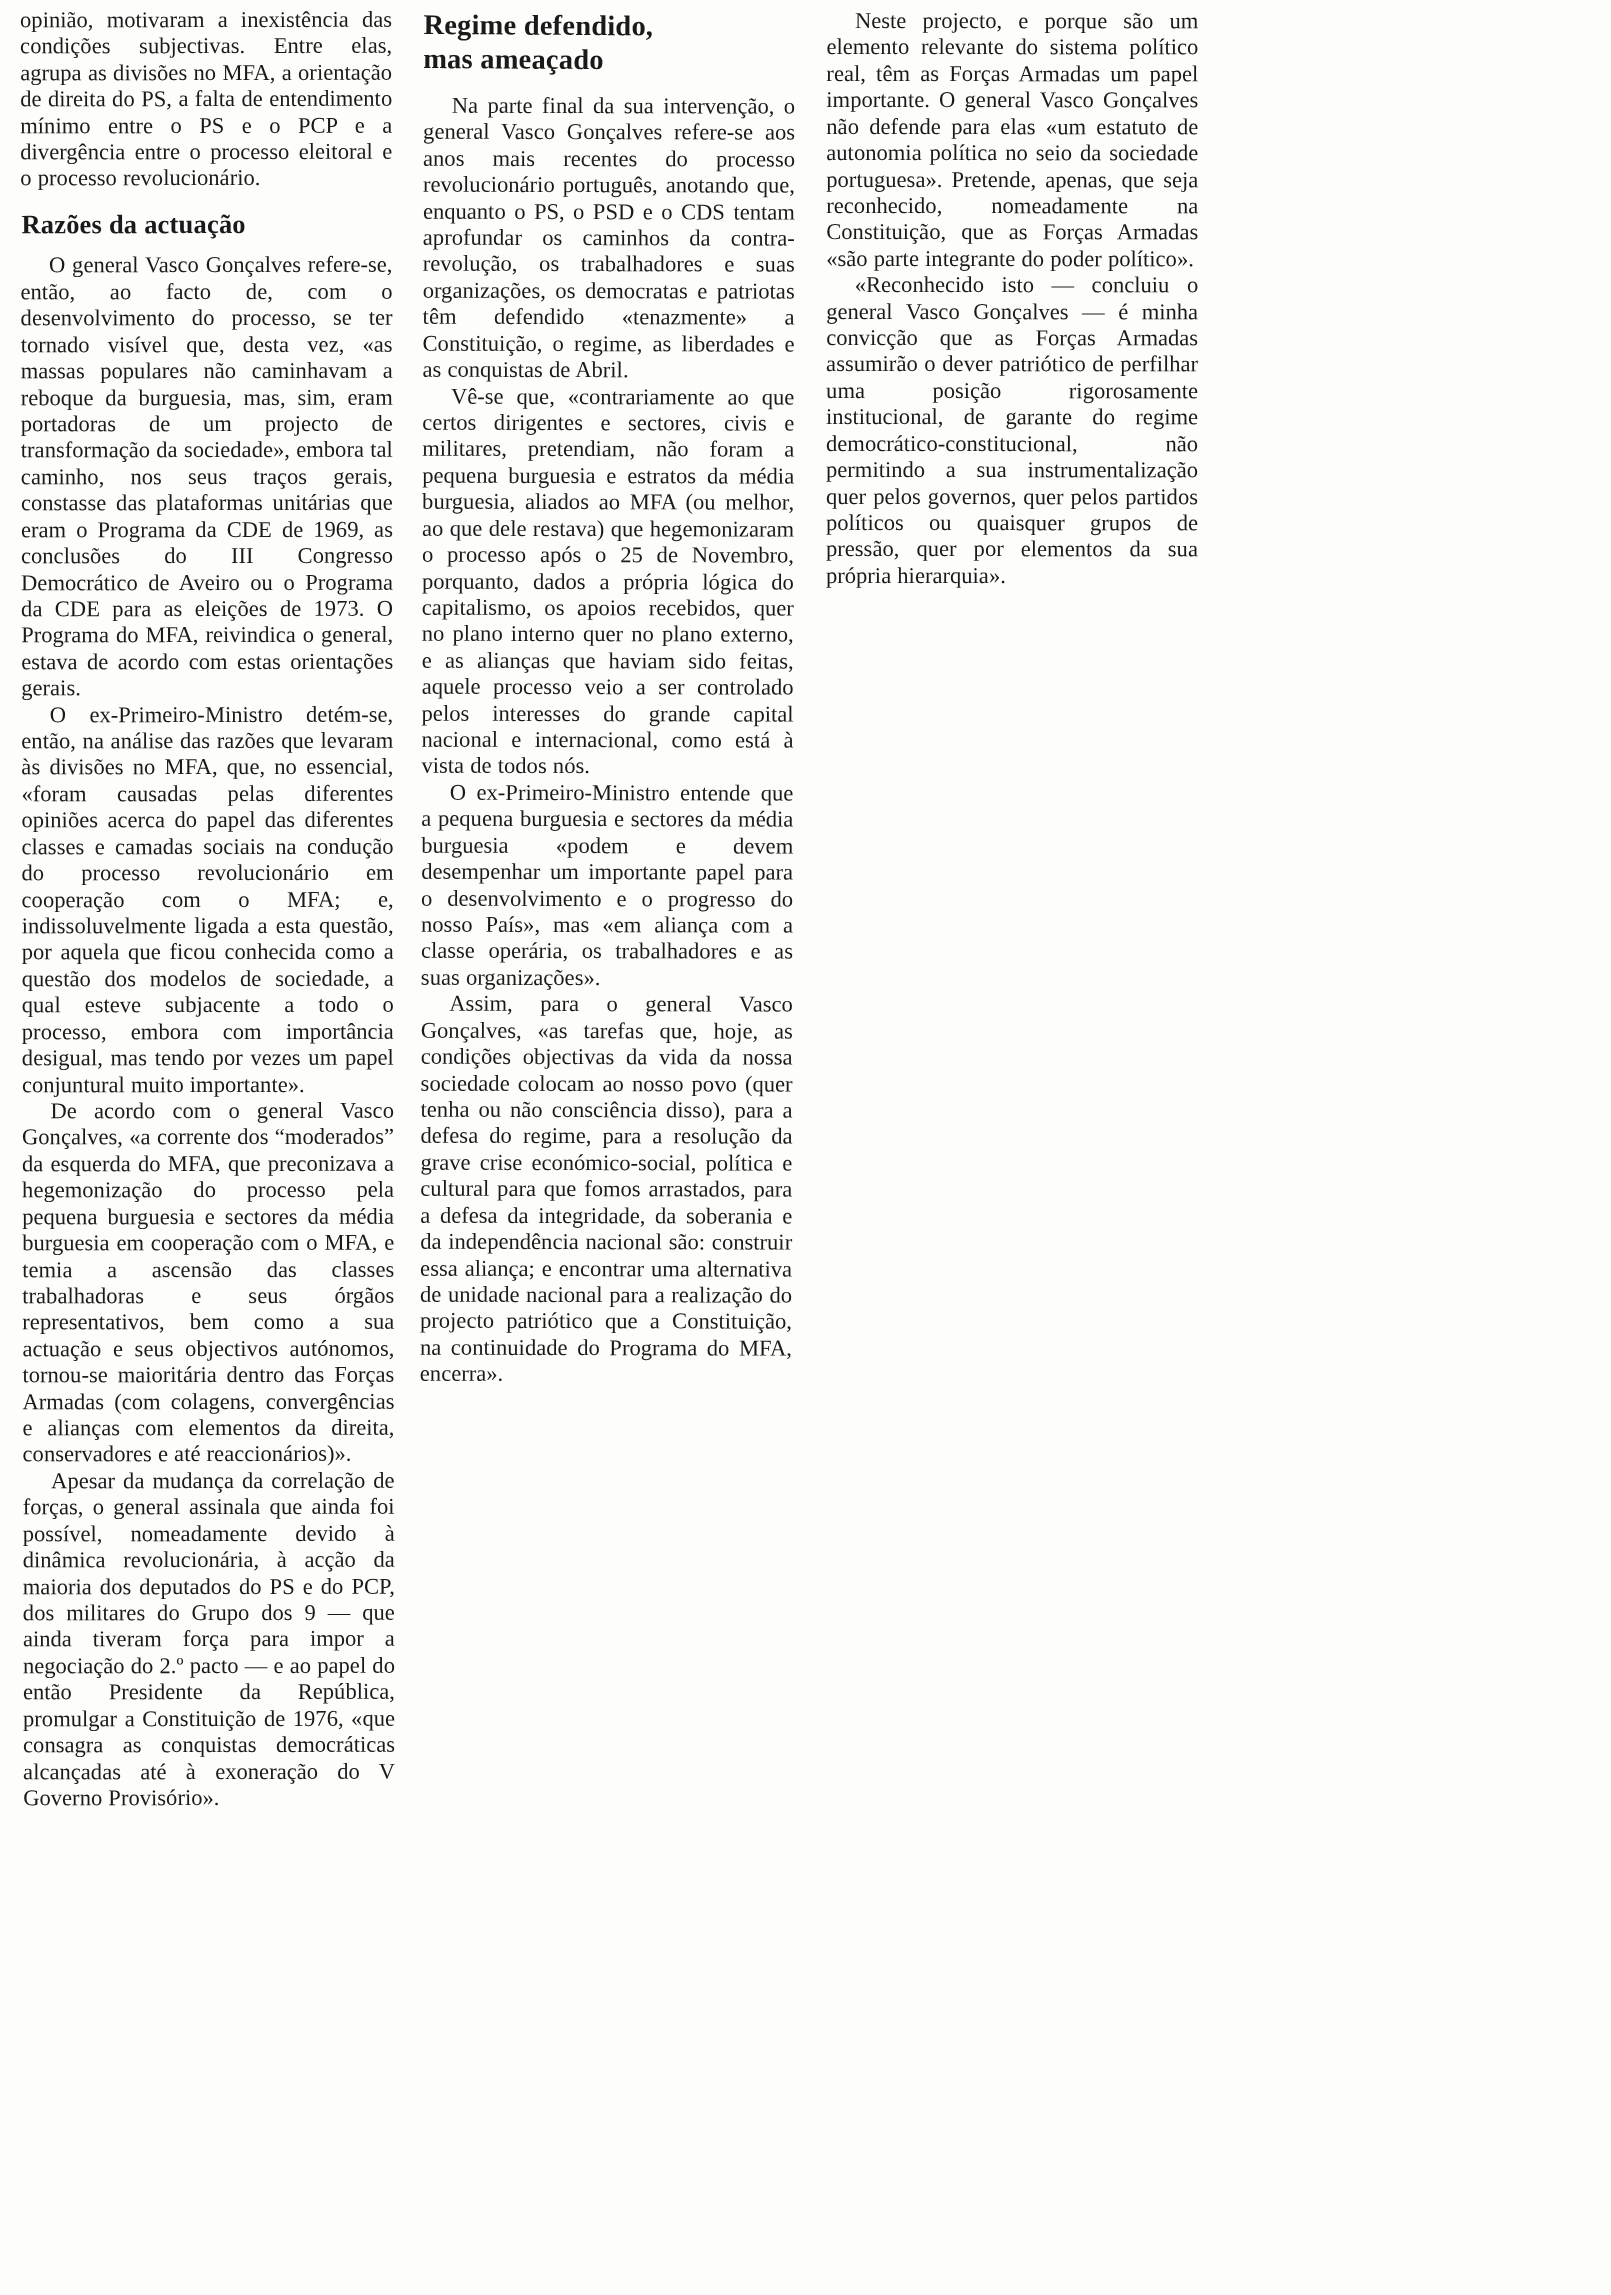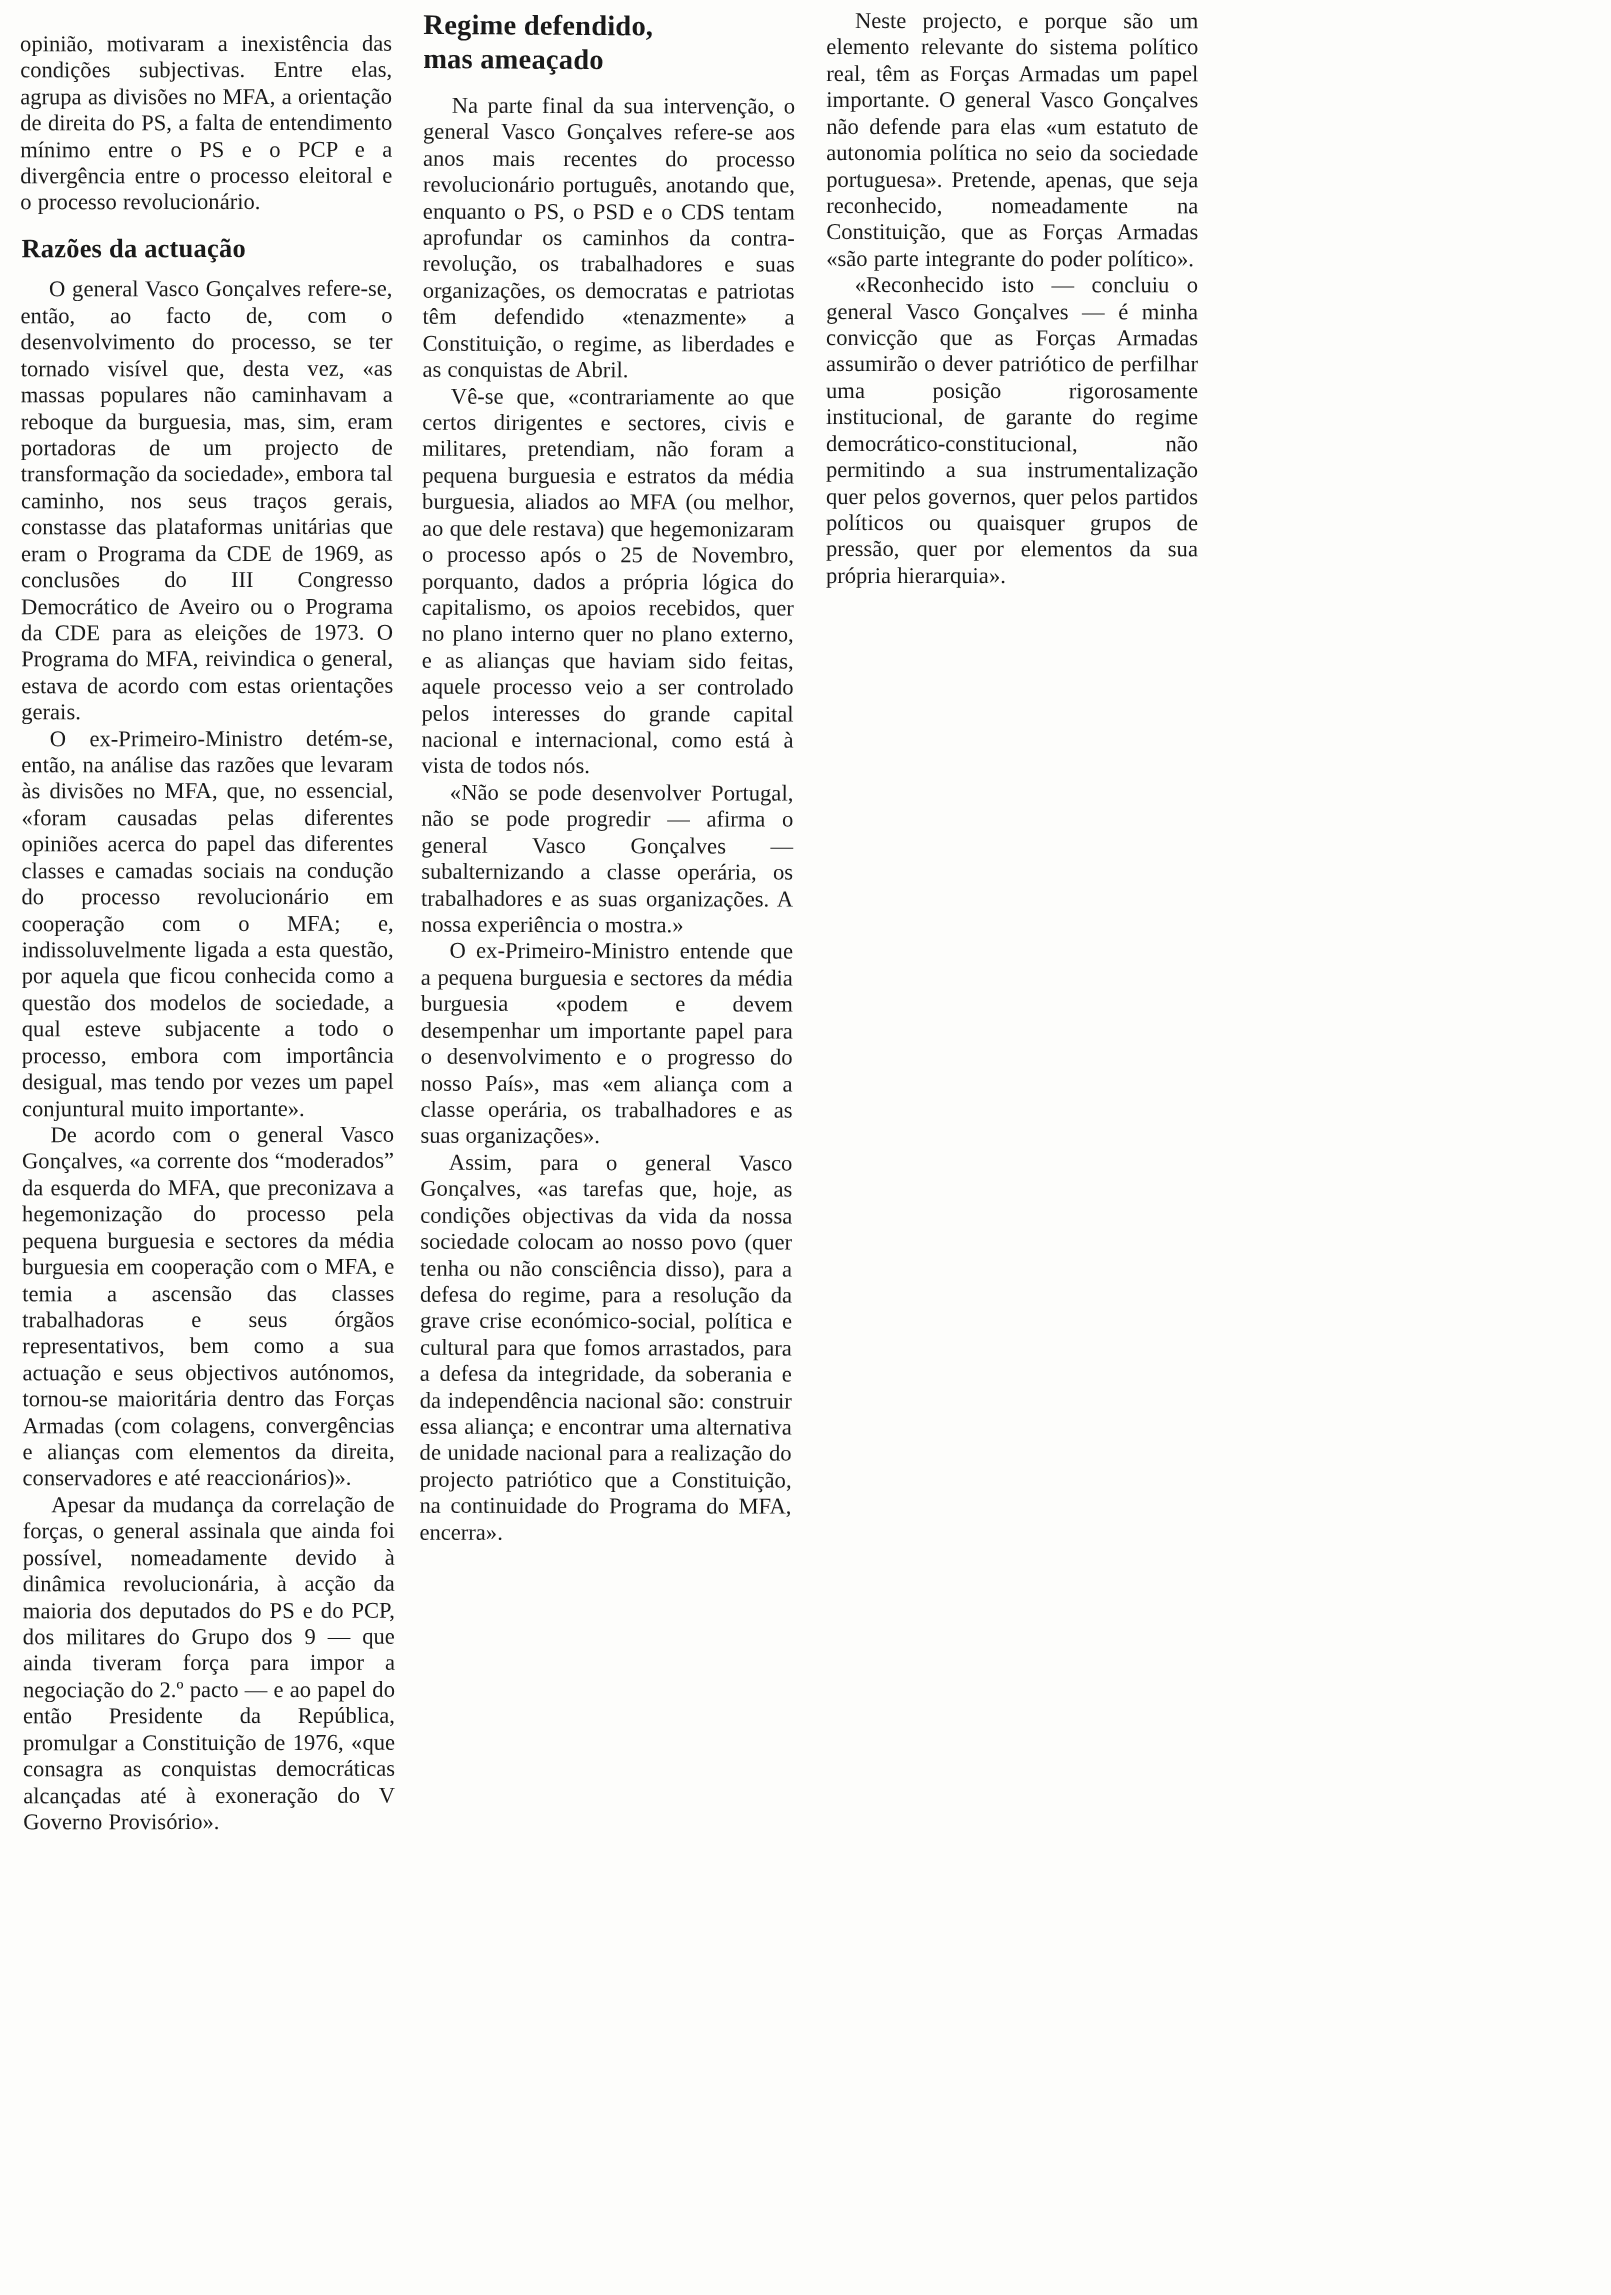--- a/index.html
+++ b/index.html
@@ -35,21 +35,20 @@
   .para {
     font-size: 22.6px;
     line-height: 1.17;
     text-align: justify;
     text-indent: 28.5px;
     margin: 0;
     word-spacing: 0.5px;
   }
   .para.continuation {
     text-indent: 0;
-    margin-top: 24px;
   }
   .heading-sm {
     font-size: 26.5px;
     font-weight: bold;
     margin: 17.7px 0 13.8px 1px;
     letter-spacing: 0.2px;
     line-height: 1.1;
   }
   .heading-lg {
     font-size: 28.5px;
@@ -76,21 +75,20 @@
       <p class="para">Apesar da mudança da correlação de forças, o general assinala que ainda foi possível, nomeadamente devido à dinâmica revolucionária, à acção da maioria dos deputados do PS e do PCP, dos militares do Grupo dos 9 — que ainda tiveram força para impor a negociação do 2.º pacto — e ao papel do então Presidente da República, promulgar a Constituição de 1976, «que consagra as conquistas democráticas alcançadas até à exoneração do V Governo Provisório».</p>
     </section>
 
     <section class="col col-2">
       <h1 class="heading-lg">
         <span class="hl">Regime defendido,</span>
         <span class="hl">mas ameaçado</span>
       </h1>
       <p class="para">Na parte final da sua intervenção, o general Vasco Gonçalves refere-se aos anos mais recentes do processo revolucionário português, anotando que, enquanto o PS, o PSD e o CDS tentam aprofundar os caminhos da contra-revolução, os trabalhadores e suas organizações, os democratas e patriotas têm defendido «tenazmente» a Constituição, o regime, as liberdades e as conquistas de Abril.</p>
       <p class="para">Vê-se que, «contrariamente ao que certos dirigentes e sectores, civis e militares, pretendiam, não foram a pequena burguesia e estratos da média burguesia, aliados ao MFA (ou melhor, ao que dele restava) que hegemonizaram o processo após o 25 de Novembro, porquanto, dados a própria lógica do capitalismo, os apoios recebidos, quer no plano interno quer no plano externo, e as alianças que haviam sido feitas, aquele processo veio a ser controlado pelos interesses do grande capital nacional e internacional, como está à vista de todos nós.</p>
-      <p class="para">«Não se pode desenvolver Portugal, não se pode progredir — afirma o general Vasco Gonçalves — subalternizando a classe operária, os trabalhadores e as suas organizações. A nossa experiência o mostra.»</p>
       <p class="para">O ex-Primeiro-Ministro entende que a pequena burguesia e sectores da média burguesia «podem e devem desempenhar um importante papel para o desenvolvimento e o progresso do nosso País», mas «em aliança com a classe operária, os trabalhadores e as suas organizações».</p>
       <p class="para">Assim, para o general Vasco Gonçalves, «as tarefas que, hoje, as condições objectivas da vida da nossa sociedade colocam ao nosso povo (quer tenha ou não consciência disso), para a defesa do regime, para a resolução da grave crise económico-social, política e cultural para que fomos arrastados, para a defesa da integridade, da soberania e da independência nacional são: construir essa aliança; e encontrar uma alternativa de unidade nacional para a realização do projecto patriótico que a Constituição, na continuidade do Programa do MFA, encerra».</p>
     </section>
 
     <section class="col col-3">
       <p class="para">Neste projecto, e porque são um elemento relevante do sistema político real, têm as Forças Armadas um papel importante. O general Vasco Gonçalves não defende para elas «um estatuto de autonomia política no seio da sociedade portuguesa». Pretende, apenas, que seja reconhecido, nomeadamente na Constituição, que as Forças Armadas «são parte integrante do poder político».</p>
       <p class="para">«Reconhecido isto — concluiu o general Vasco Gonçalves — é minha convicção que as Forças Armadas assumirão o dever patriótico de perfilhar uma posição rigorosamente institucional, de garante do regime democrático-constitucional, não permitindo a sua instrumentalização quer pelos governos, quer pelos partidos políticos ou quaisquer grupos de pressão, quer por elementos da sua própria hierarquia».</p>
     </section>
 
   </div>

